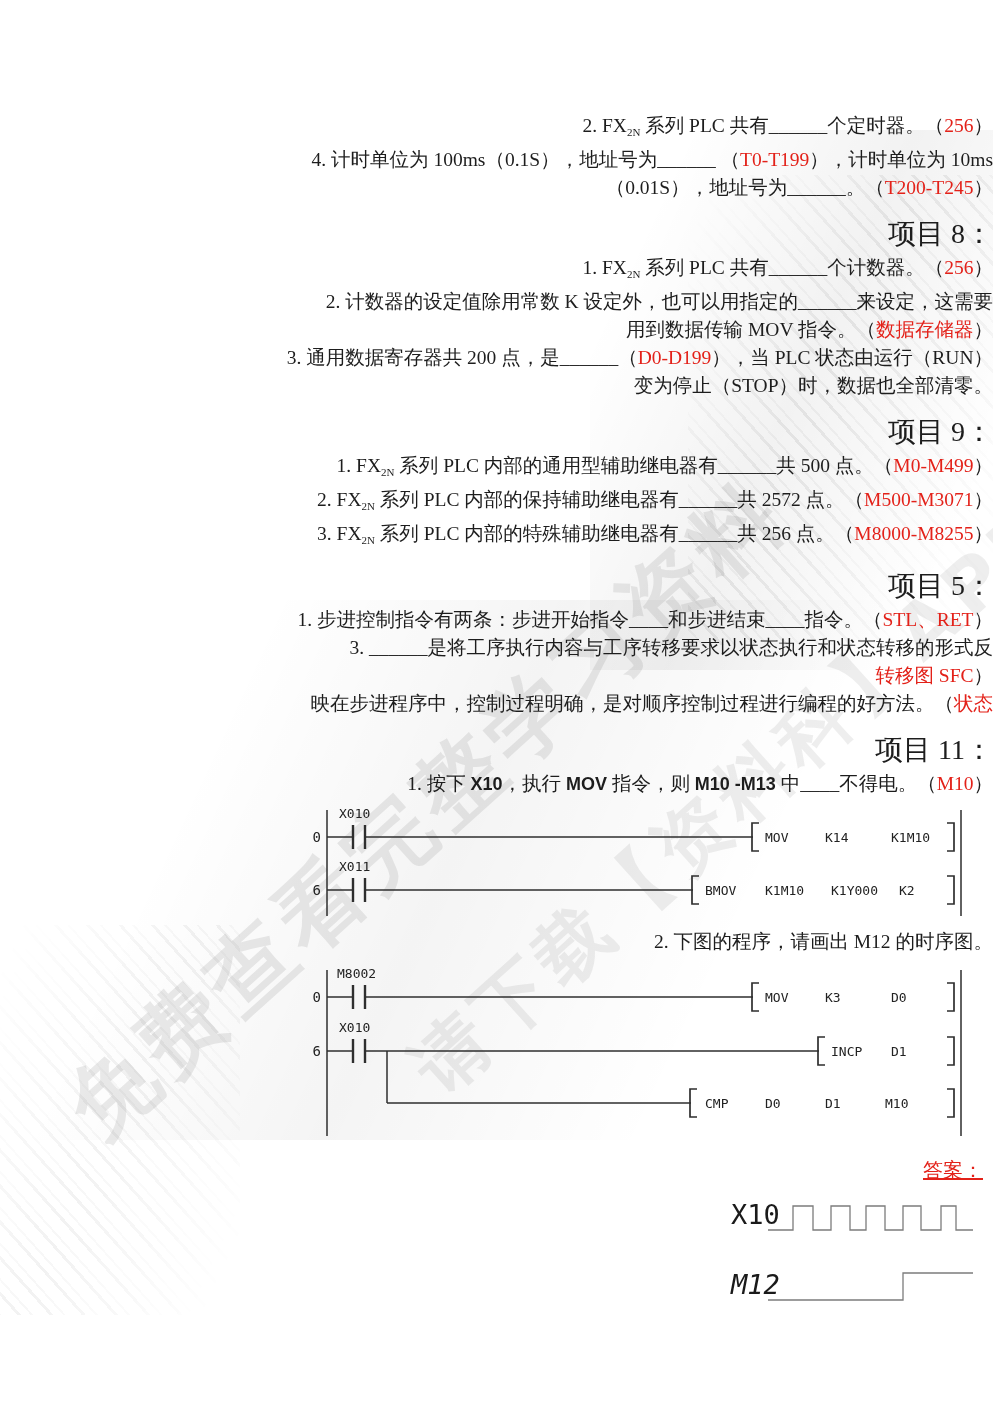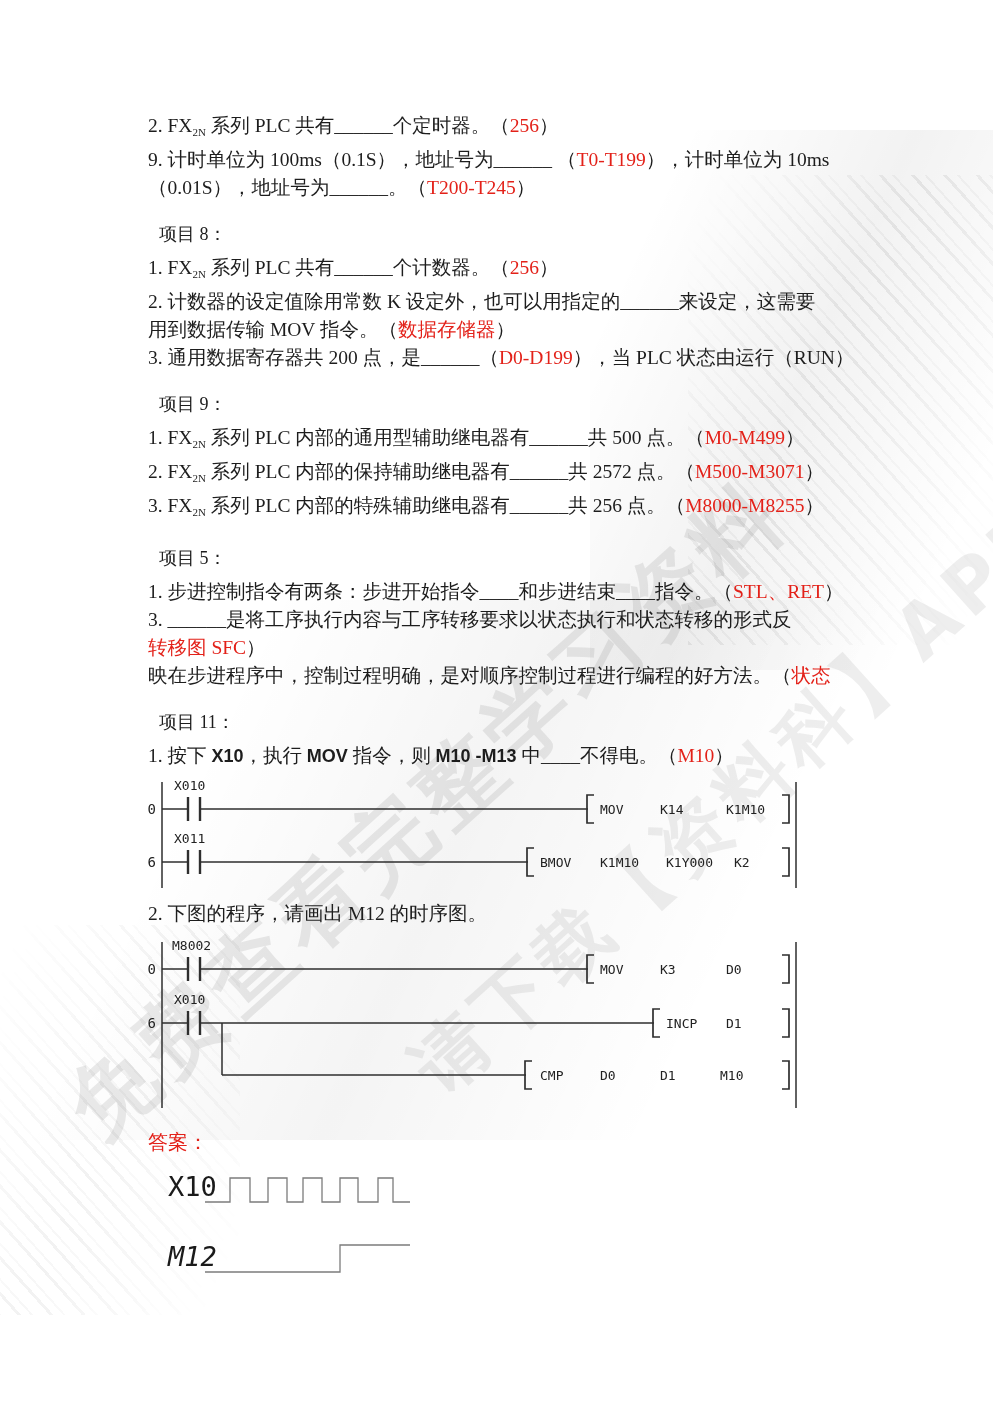--- a/index.html
+++ b/index.html
@@ -19,30 +19,30 @@
          background:linear-gradient(115deg,transparent 15%,rgba(0,0,0,0.05) 50%,transparent 85%);}
   .streak{position:absolute;background:repeating-linear-gradient(48deg,
           rgba(0,0,0,0.065) 0 3px,transparent 3px 10px,rgba(0,0,0,0.04) 10px 12px,transparent 12px 24px);}
   #stTR{left:688px;top:175px;width:305px;height:470px;
         -webkit-mask-image:linear-gradient(115deg,transparent 5%,#000 45%,transparent 95%);
         mask-image:linear-gradient(115deg,transparent 5%,#000 45%,transparent 95%);}
   #stBL{left:-15px;top:925px;width:255px;height:390px;opacity:.8;
         -webkit-mask-image:linear-gradient(115deg,transparent 5%,#000 50%,transparent 95%);
         mask-image:linear-gradient(115deg,transparent 5%,#000 50%,transparent 95%);}
   
-  .content{position:relative;z-index:1;padding:112px 0 0 148px;width:845px;}
+  .content{position:relative;z-index:1;padding:112px 0 0 148px;width:845px;text-align:right;}
   .line{margin:0;font-size:19.5px;line-height:28px;white-space:nowrap;}
-  .heading{margin:17px 0 5px 11px;font-size:18px;line-height:30px;white-space:nowrap;}
+  .heading{margin:17px 0 5px 11px;font-size:28px;line-height:30px;white-space:nowrap;}
   .red{color:#e32119;}
   .sub{font-size:11px;vertical-align:-4px;}
   .sansb{font-family:"Liberation Sans","DejaVu Sans",sans-serif;font-weight:bold;font-size:18px;}
   figure{margin:0;}
   .figlad1{margin:6px 0 2px 0;}
   .figlad2{margin:8px 0 0 0;}
-  .answer{margin:10px 0 0 0;font-size:20px;line-height:28px;}
+  .answer{margin:10px 10px 0 0;font-size:20px;line-height:28px;text-decoration:underline;}
   .figwv1{margin:8px 0 0 12px;}
   .figwv2{margin:14px 0 0 12px;font-style:italic;}
   
   .lad line,.lad path{stroke:#2e2e2e;stroke-width:1.5;fill:none;}
   .lad .bar{stroke-width:2.4;}
   .lad .brk{stroke-width:1.7;}
   .lad text{font-family:"DejaVu Sans Mono","Liberation Mono",monospace;font-size:13px;fill:#222;stroke:none;}
   .lad .num{font-size:14px;}
   
   .wv polyline{stroke:#7c7c7c;stroke-width:1.3;fill:none;}
@@ -59,27 +59,28 @@
     <div class="streak" id="stTR"></div>
     <div class="streak" id="stBL"></div>
     <div class="wmtext" id="wm1">免费查看完整学习资料</div>
     <div class="wmtext" id="wm2">请下载【资料科】APP</div>
   </div>
 
   <div class="content">
 
     <div>
         <p class="line"><span>2. FX</span><span class="sub">2N</span><span> 系列 PLC 共有______个定时器。（</span><span class="red">256</span><span>）</span></p>
-        <p class="line"><span>9. 计时单位为 100ms（0.1S），地址号为______ （</span><span class="red">T0-T199</span><span>），计时单位为 10ms</span></p>
+        <p class="line"><span>4. 计时单位为 100ms（0.1S），地址号为______ （</span><span class="red">T0-T199</span><span>），计时单位为 10ms</span></p>
         <p class="line"><span>（0.01S），地址号为______。（</span><span class="red">T200-T245</span><span>）</span></p>
         <p class="heading"><span>项目 8：</span></p>
         <p class="line"><span>1. FX</span><span class="sub">2N</span><span> 系列 PLC 共有______个计数器。（</span><span class="red">256</span><span>）</span></p>
         <p class="line"><span>2. 计数器的设定值除用常数 K 设定外，也可以用指定的______来设定，这需要</span></p>
         <p class="line"><span>用到数据传输 MOV 指令。（</span><span class="red">数据存储器</span><span>）</span></p>
         <p class="line"><span>3. 通用数据寄存器共 200 点，是______（</span><span class="red">D0-D199</span><span>），当 PLC 状态由运行（RUN）</span></p>
+        <p class="line"><span>变为停止（STOP）时，数据也全部清零。</span></p>
         <p class="heading"><span>项目 9：</span></p>
         <p class="line"><span>1. FX</span><span class="sub">2N</span><span> 系列 PLC 内部的通用型辅助继电器有______共 500 点。（</span><span class="red">M0-M499</span><span>）</span></p>
         <p class="line"><span>2. FX</span><span class="sub">2N</span><span> 系列 PLC 内部的保持辅助继电器有______共 2572 点。（</span><span class="red">M500-M3071</span><span>）</span></p>
         <p class="line"><span>3. FX</span><span class="sub">2N</span><span> 系列 PLC 内部的特殊辅助继电器有______共 256 点。（</span><span class="red">M8000-M8255</span><span>）</span></p>
         <p class="heading"><span>项目 5：</span></p>
         <p class="line"><span>1. 步进控制指令有两条：步进开始指令____和步进结束____指令。（</span><span class="red">STL、RET</span><span>）</span></p>
         <p class="line"><span>3. ______是将工序执行内容与工序转移要求以状态执行和状态转移的形式反</span></p>
         <p class="line"><span class="red">转移图 SFC</span><span>）</span></p>
         <p class="line"><span>映在步进程序中，控制过程明确，是对顺序控制过程进行编程的好方法。（</span><span class="red">状态</span></p>
         <p class="heading"><span>项目 11：</span></p>

